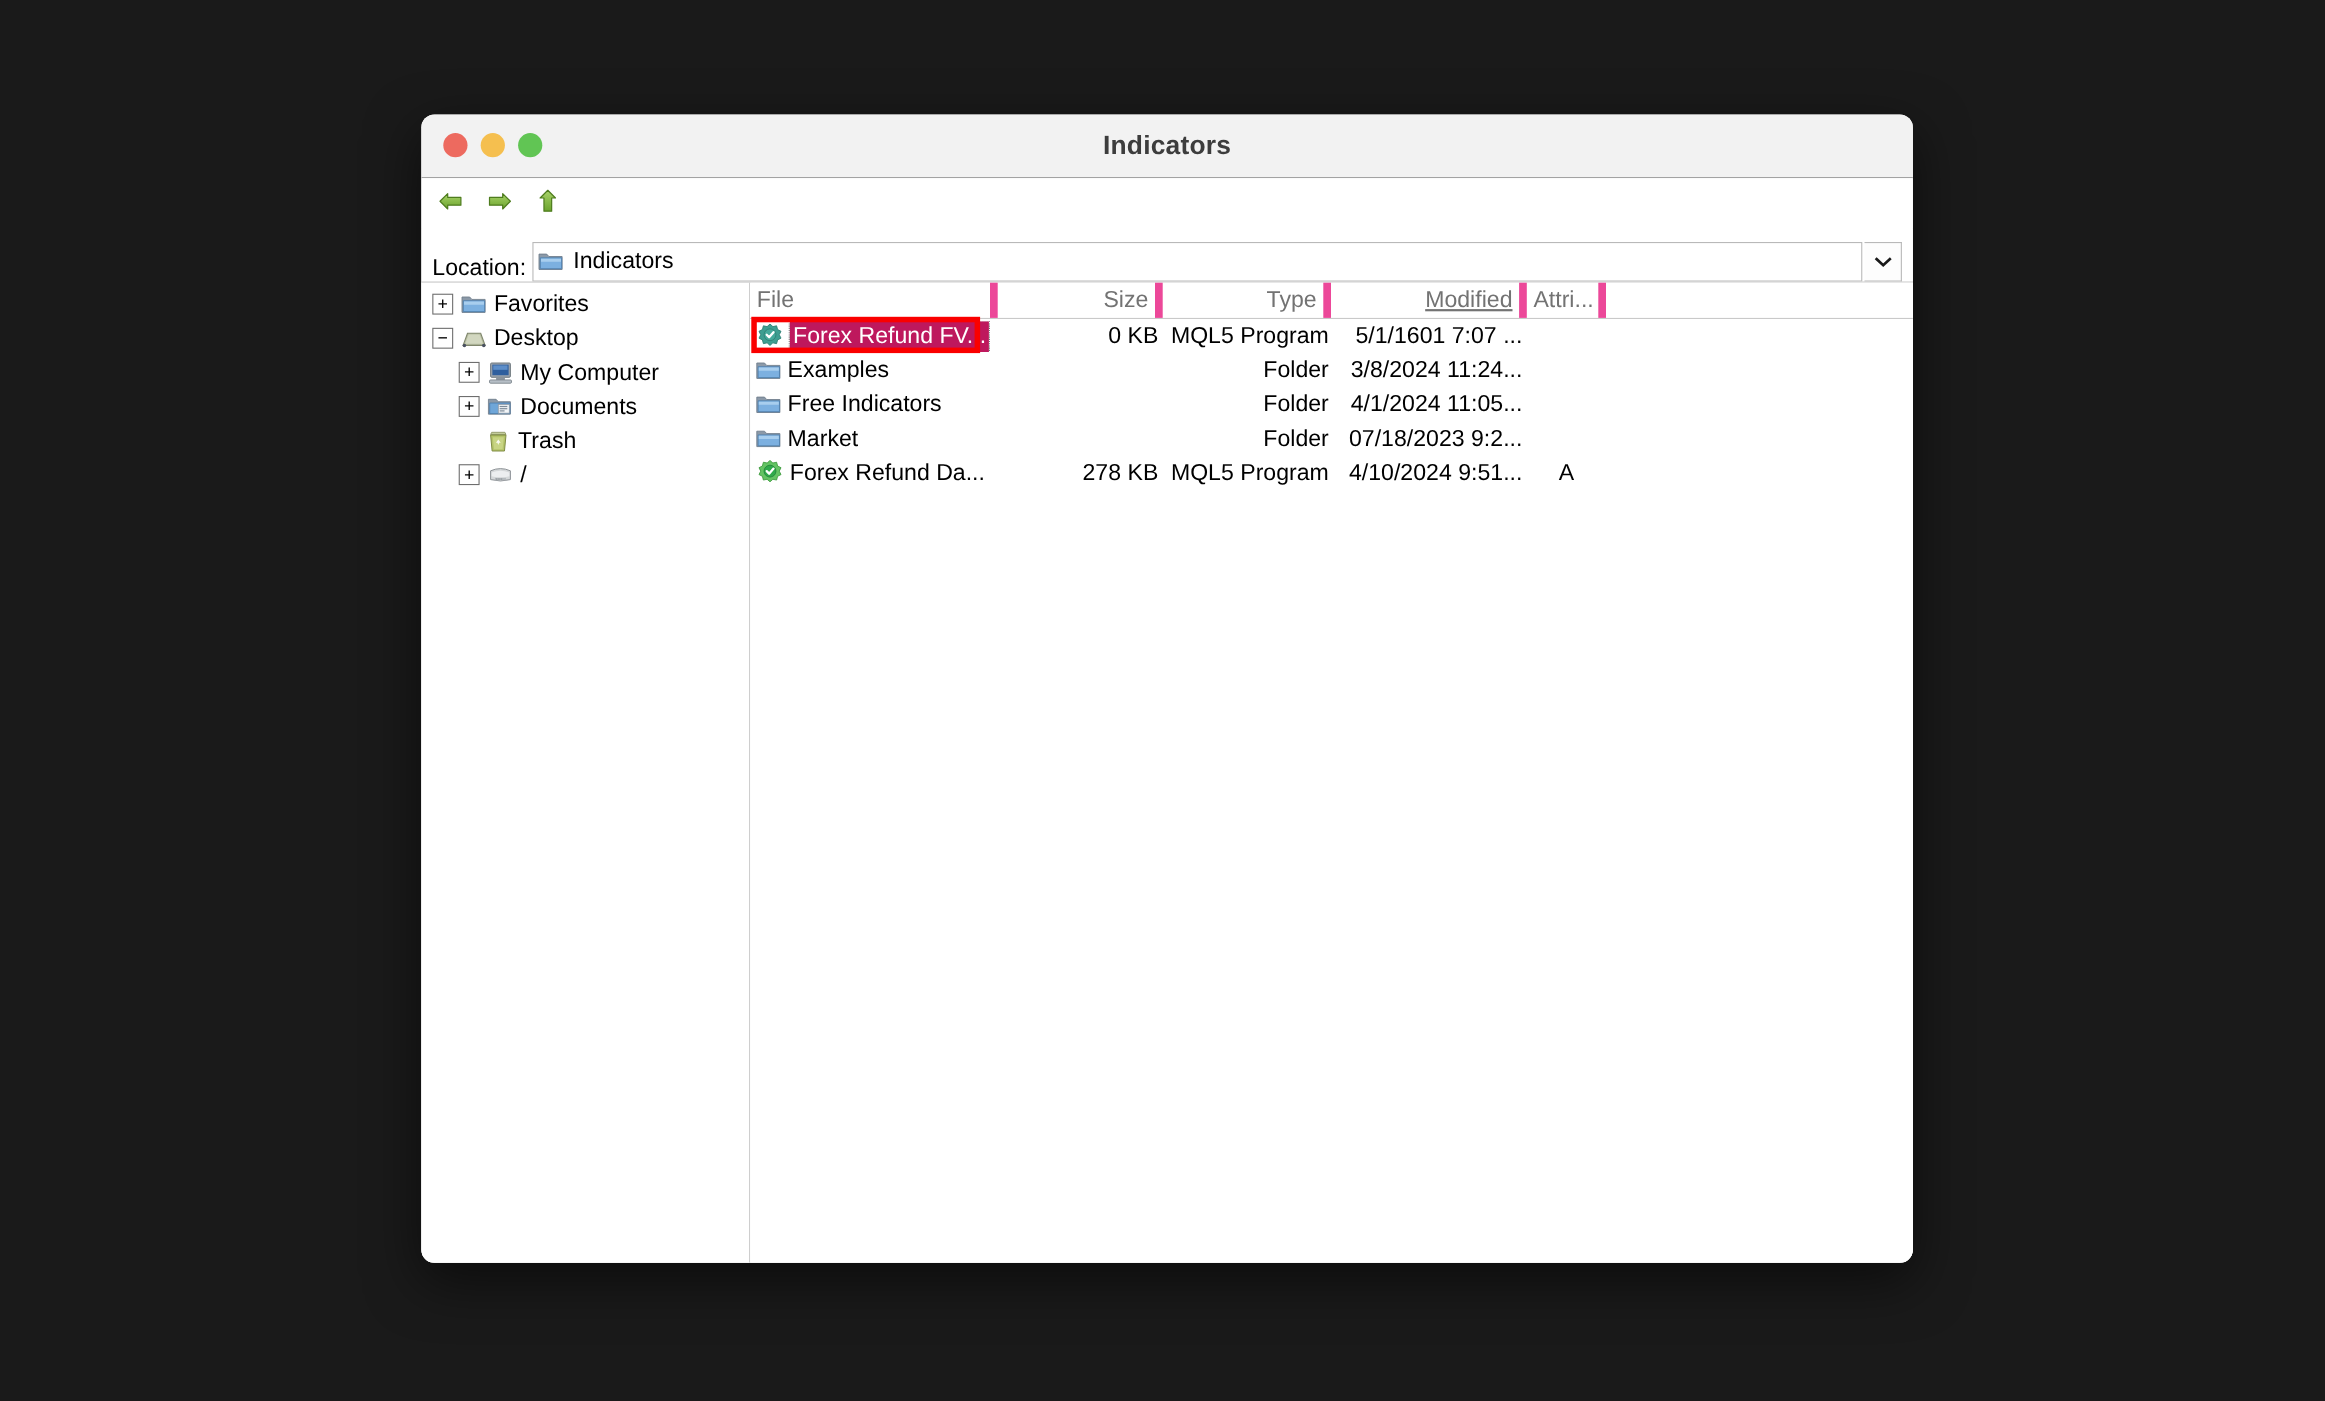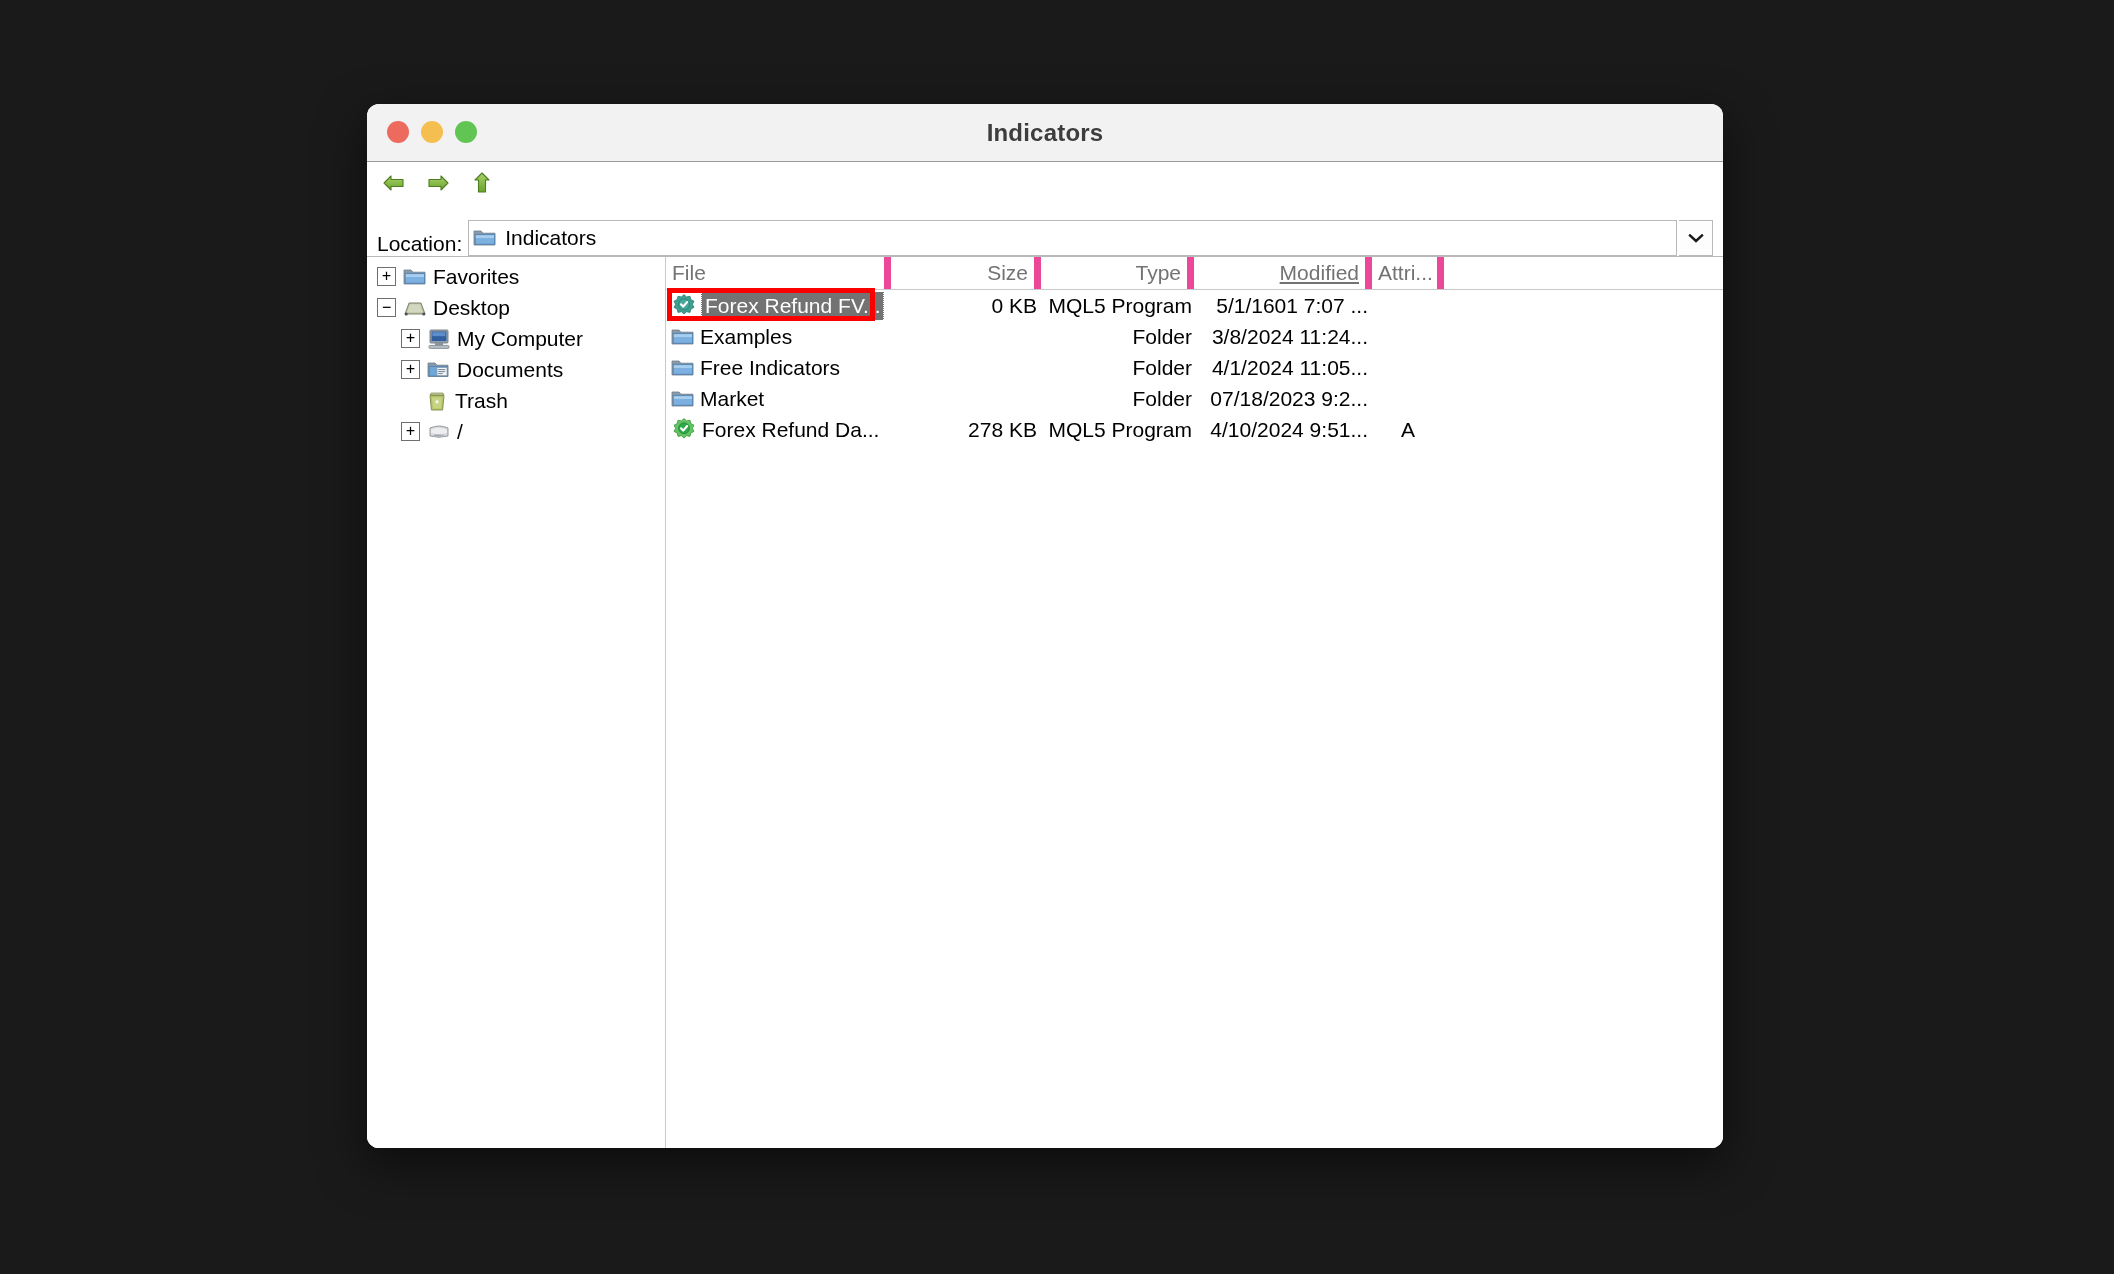--- a/index.html
+++ b/index.html
@@ -12,21 +12,21 @@
     height: 1274px;
     background: #1a1a1a;
     font-family: "Liberation Sans", sans-serif;
     overflow: hidden;
     position: relative;
   }
 
   
   #window {
     position: absolute;
-    left: 367px;
+    left: 383px;
     top: 104px;
     width: 1356px;
     height: 1044px;
     background: #ffffff;
     border-radius: 12px;
     overflow: hidden;
     box-shadow: 0 16px 48px rgba(0,0,0,0.55);
   }
 
   
@@ -242,21 +242,21 @@
     margin-right: 5px;
     display: flex;
     align-items: center;
     flex: 0 0 auto;
   }
   .fname {
     overflow: hidden;
     white-space: nowrap;
   }
   .fname.selected {
-    background: #737373;
+    background: #be185d;
     color: #ffffff;
     padding: 2px 3px;
     outline: 1px dotted #7a7a7a;
   }
 
   
   #annotation-box {
     position: absolute;
     left: 1px;
     top: 31px;

